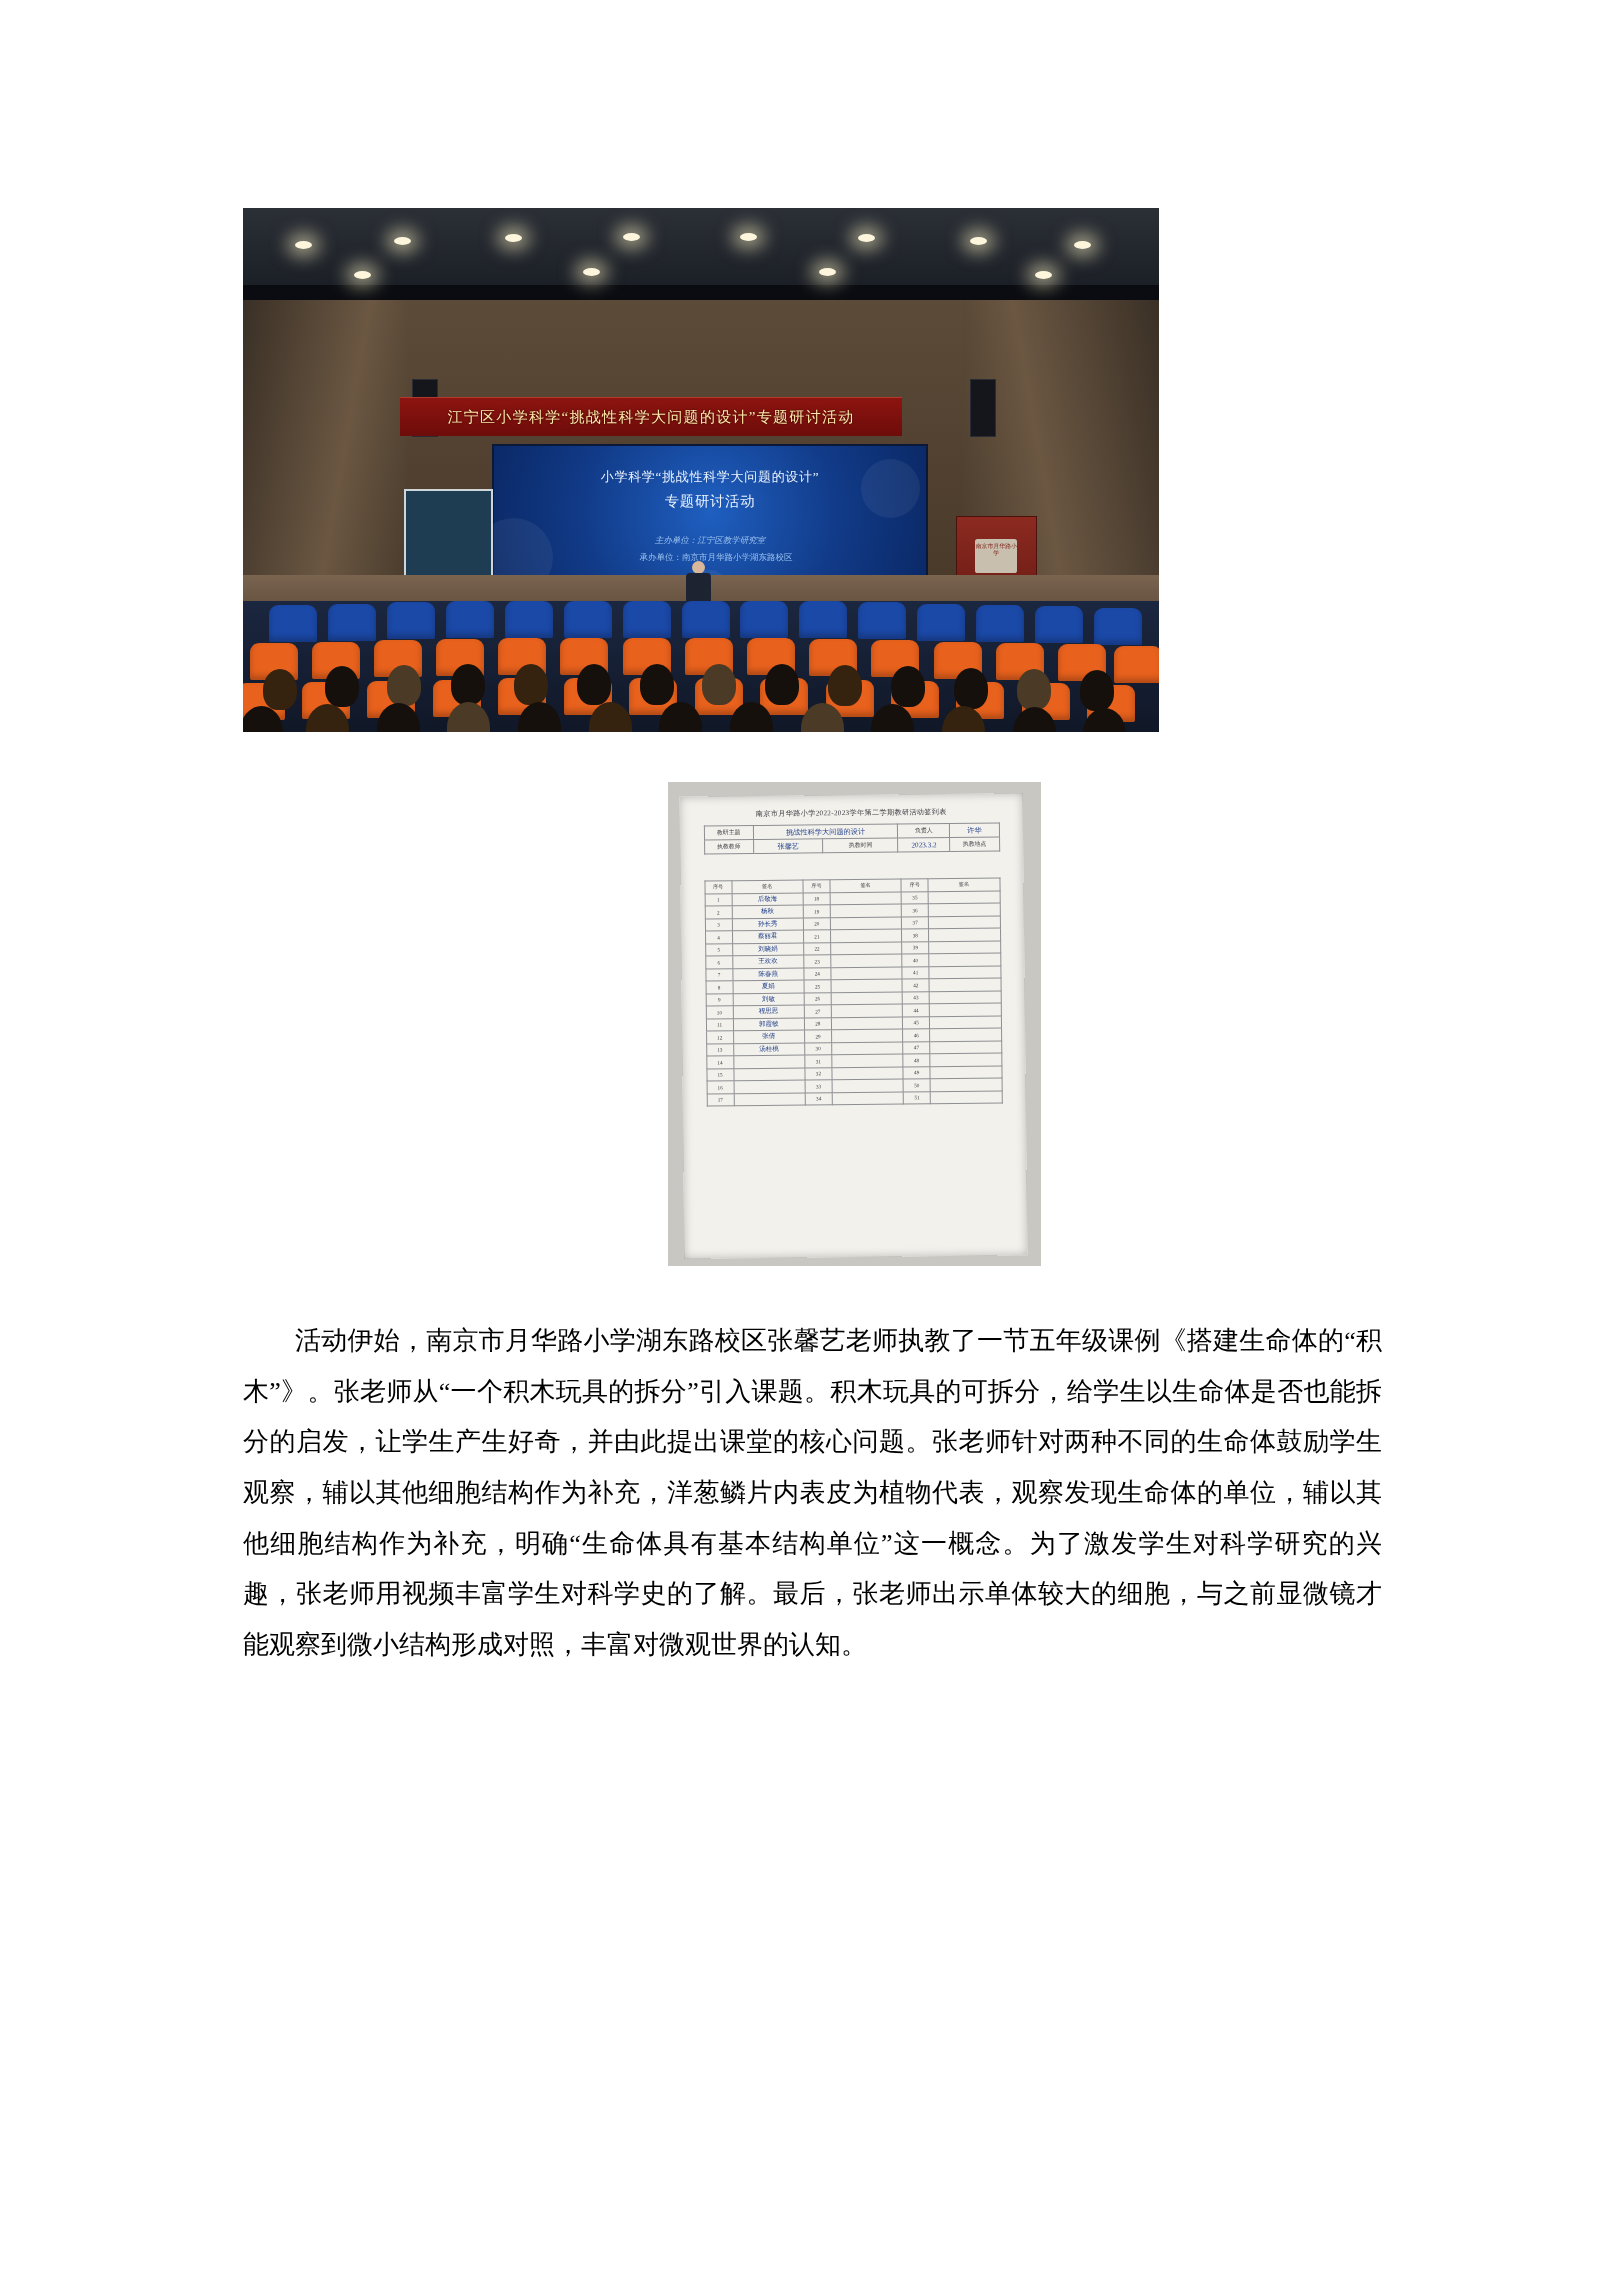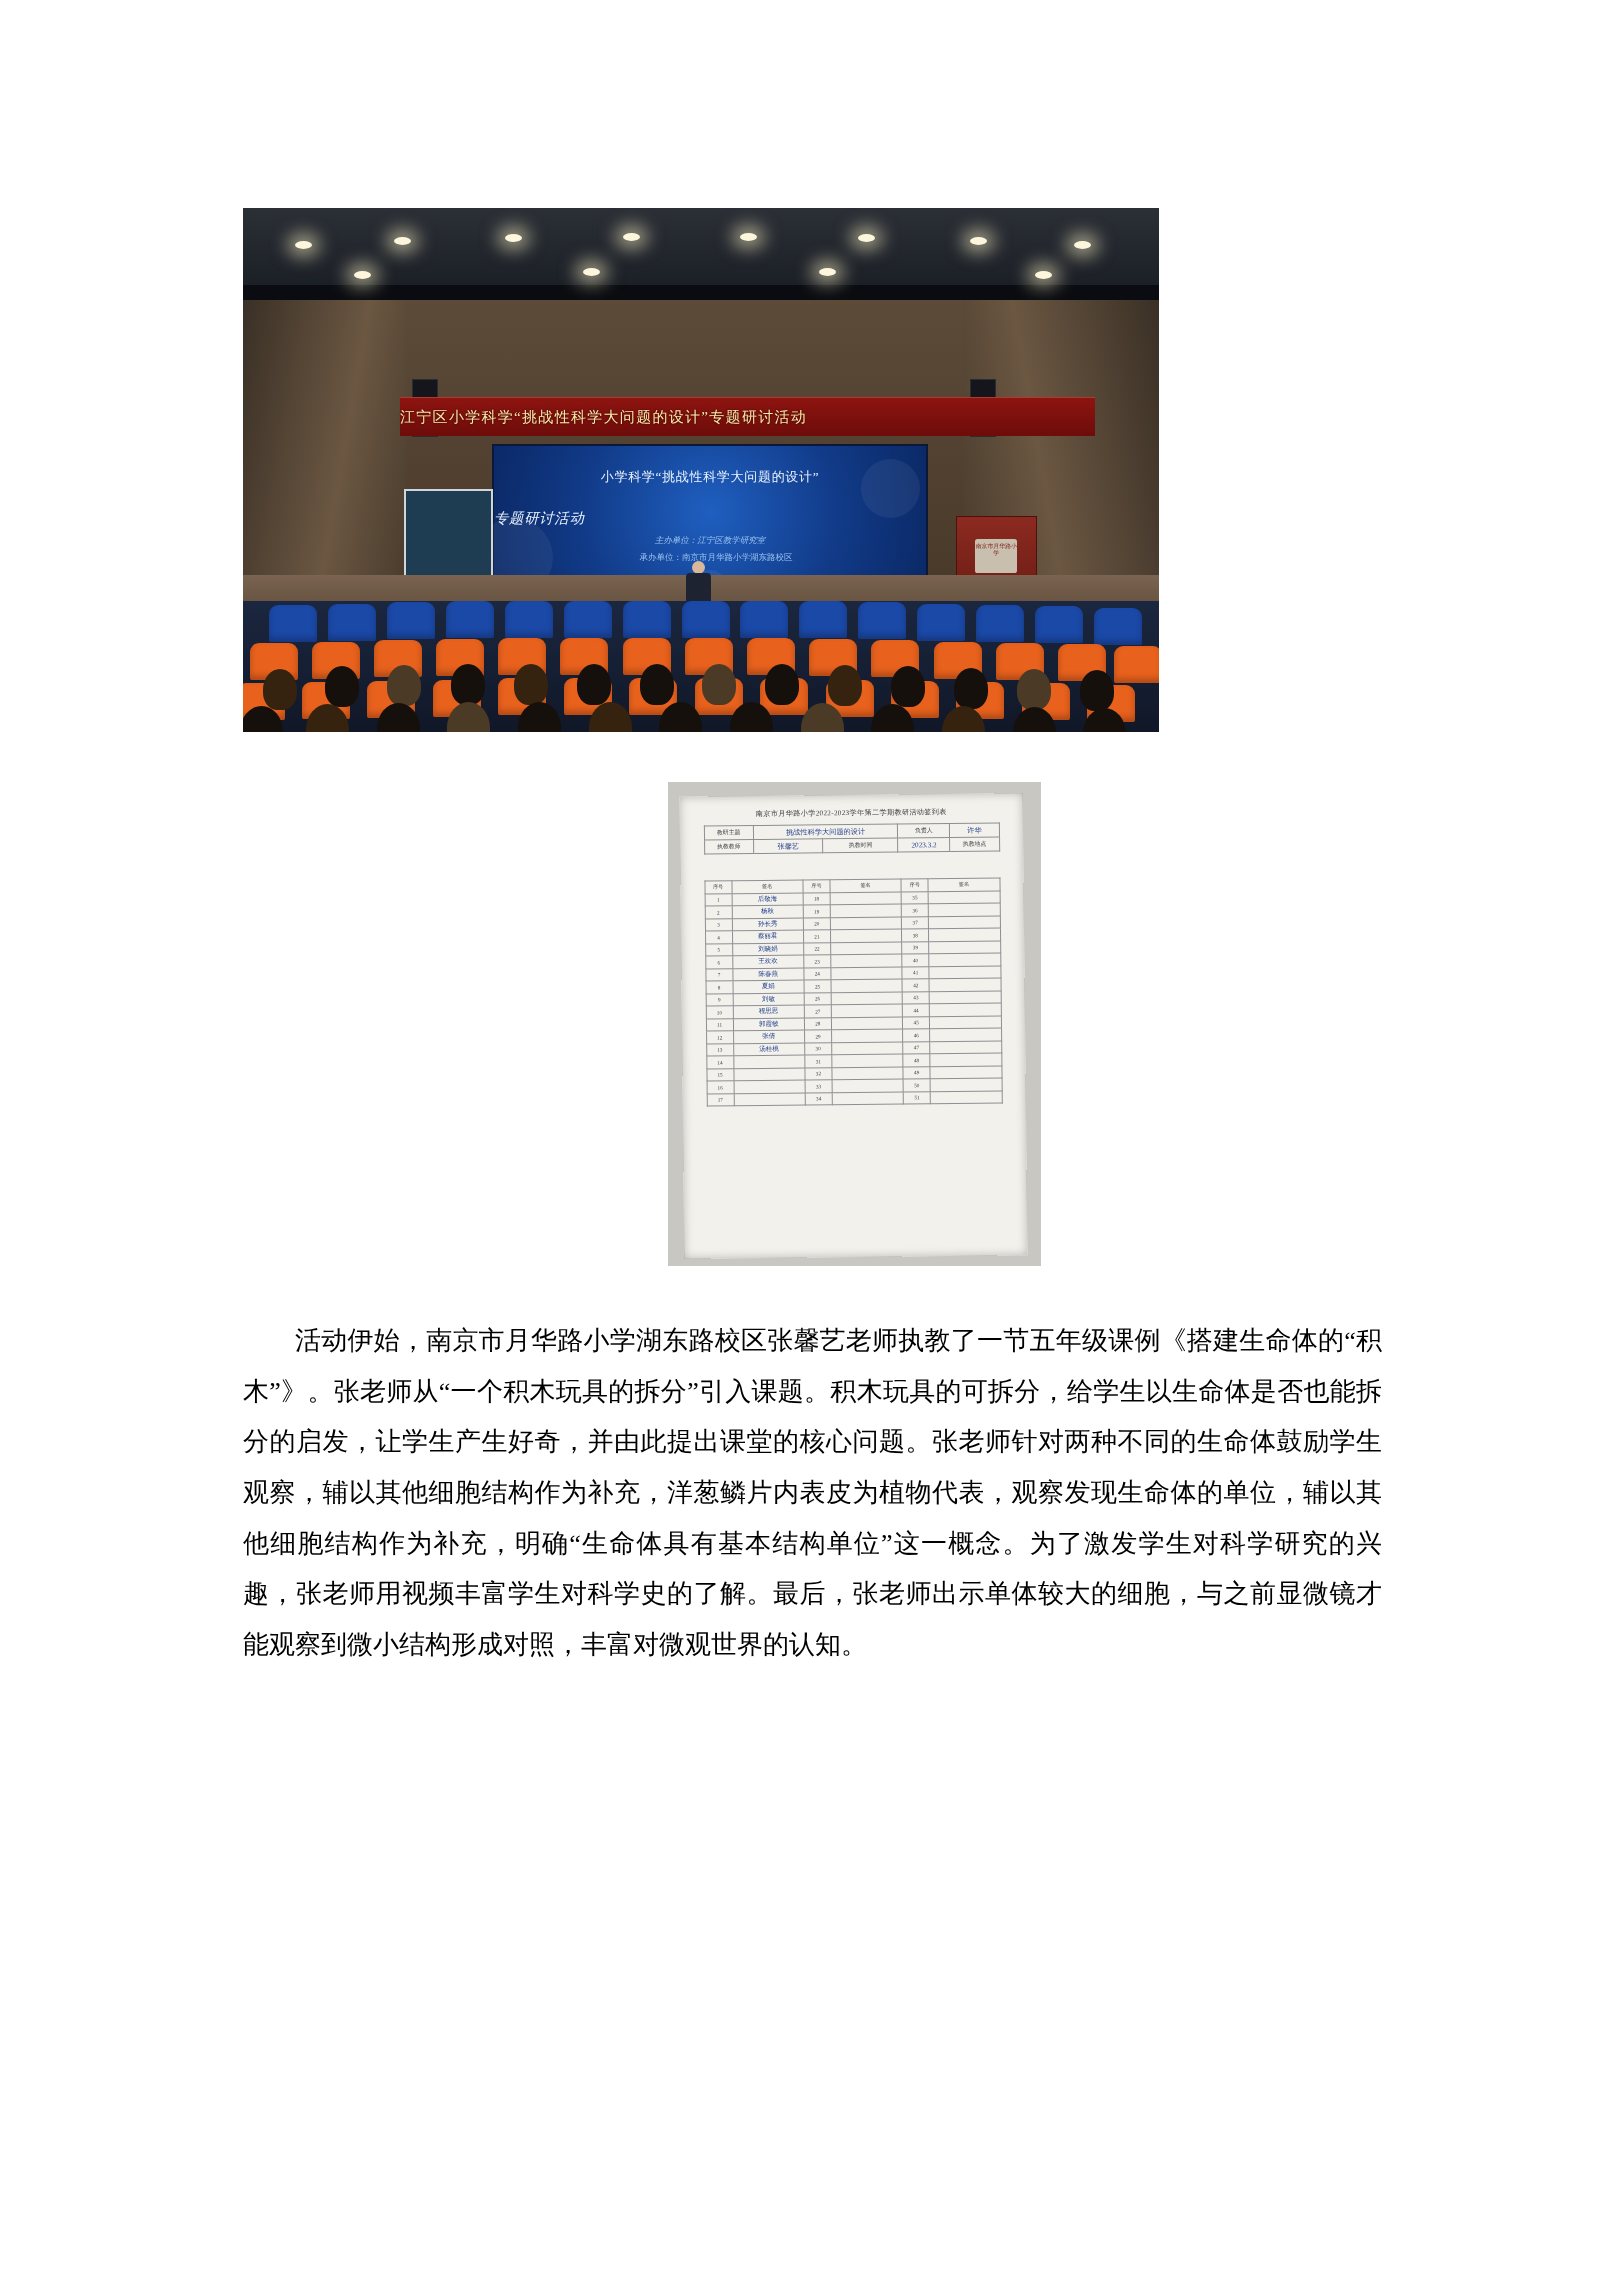--- a/index.html
+++ b/index.html
@@ -55,24 +55,24 @@
     right: 0; top: 92px; width: 196px; height: 275px;
     background: linear-gradient(260deg, #3a3026, #6b5742 60%, #4a3c2d);
   }
   .wall-center {
     position: absolute;
     left: 164px; top: 92px; right: 196px; height: 275px;
     background: linear-gradient(#5d4b39, #4a3a2a);
   }
   .banner {
     position: absolute;
-    left: 157px; top: 189px; width: 695px; height: 38px;
+    left: 157px; top: 189px; width: 502px; height: 38px;
     background: linear-gradient(#8d1410, #6d0c0a);
     border-top: 1.3px solid #b23a2d;
-    display: flex; align-items: center; justify-content: flex-start;
+    display: flex; align-items: center; justify-content: center;
   }
   .banner-text {
     color: #ffe9a8;
     font-size: 15px;
     letter-spacing: 1.3px;
     font-family: "Liberation Serif", serif;
     white-space: nowrap;
     text-shadow: 0 0 2px rgba(0,0,0,0.7);
   }
   .screen {
@@ -84,25 +84,25 @@
   .screen-title {
     position: absolute;
     left: 0; right: 0; top: 22px;
     text-align: center;
     color: #eaf3ff;
     font-size: 13px;
     letter-spacing: 0.7px;
   }
   .screen-sub {
     position: absolute;
-    left: 0; right: 0; top: 63px;
+    left: 0; right: 0; top: 46px;
+    text-align: center;
     color: #eaf3ff;
     font-size: 14.4px;
     letter-spacing: 0.7px;
-    font-style: italic;
   }
   .screen-line1, .screen-line2 {
     position: absolute;
     left: 0; right: 0;
     text-align: center;
     color: #9ec4f0;
     font-size: 8.5px;
   }
   .screen-line1 { top: 89px; font-style: italic; }
   .screen-line2 { top: 106px; padding-left: 12px; }

